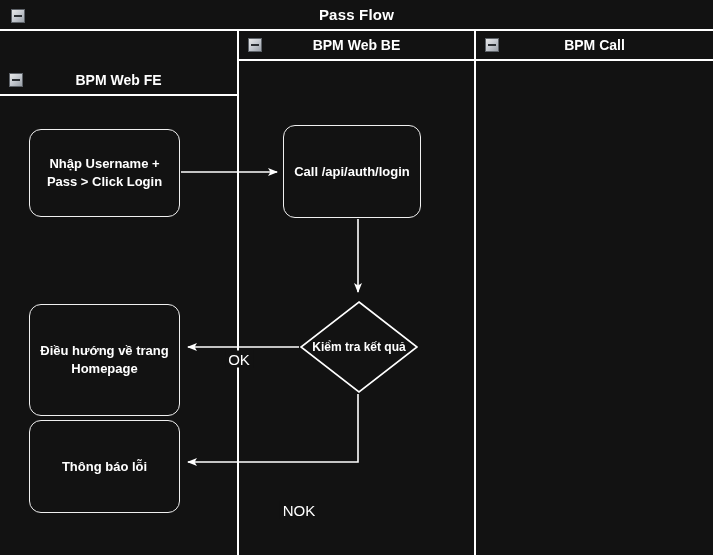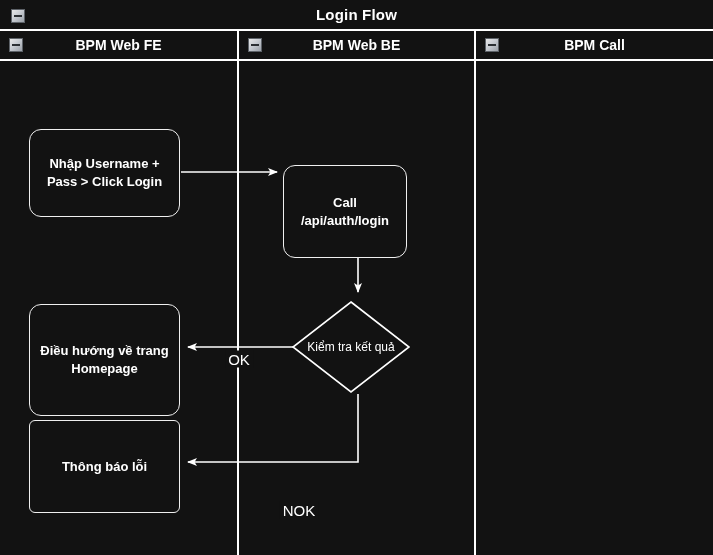--- a/index.html
+++ b/index.html
@@ -148,24 +148,24 @@
     white-space: nowrap;
   }
 </style>
 </head>
 <body>
 
 <div id="pool">
 
   <div class="pool-title">
     <span class="collapse-icon collapse-pool"></span>
-    <span class="pool-title-text">Login Flow</span>
-  </div>
-
-  <div class="lane-header" style="left:0px; width:237px;">
+    <span class="pool-title-text">Pass Flow</span>
+  </div>
+
+  <div class="lane-header" style="left:0px; width:237px;margin-top:35px;">
     <span class="collapse-icon"></span>
     <span>BPM Web FE</span>
   </div>
 
   <div class="lane-header" style="left:239px; width:235px;">
     <span class="collapse-icon"></span>
     <span>BPM Web BE</span>
   </div>
 
   <div class="lane-header" style="left:476px; width:237px;">
@@ -201,33 +201,33 @@
   </svg>
 
   <div class="edge-label" style="left:239px; top:347px;margin-top:12px;">OK</div>
   <div class="edge-label" style="left:299px; top:462px;margin-top:48px;">NOK</div>
 
   <div class="node" style="left:29px; top:129px; width:151px; height:88px;">
     <span class="node-text">Nhập Username +
 Pass &gt; Click Login</span>
   </div>
 
-  <div class="node" style="left:283px; top:125px; width:124px; height:93px;margin-top:40px;">
+  <div class="node" style="left:283px; top:125px; width:138px; height:93px;">
     <span class="node-text">Call /api/auth/login</span>
   </div>
 
-  <div class="diamond-wrap" style="left:292px; top:301px; width:118px; height:92px;">
+  <div class="diamond-wrap" style="left:300px; top:301px; width:118px; height:92px;font-weight:bold;">
     <svg width="118" height="92" viewBox="0 0 118 92">
       <polygon points="59,1 117,46 59,91 1,46" fill="#121212" stroke="#ffffff" stroke-width="1.6"></polygon>
     </svg>
     <span class="diamond-label">Kiểm tra kết quả</span>
   </div>
 
   <div class="node" style="left:29px; top:304px; width:151px; height:112px;">
     <span class="node-text">Điều hướng về trang
 Homepage</span>
   </div>
 
-  <div class="node" style="left:29px; top:420px; width:151px; height:93px;border-radius:6px;">
+  <div class="node" style="left:29px; top:420px; width:151px; height:93px;">
     <span class="node-text">Thông báo lỗi</span>
   </div>
 
 </div>
 
 </body></html>

